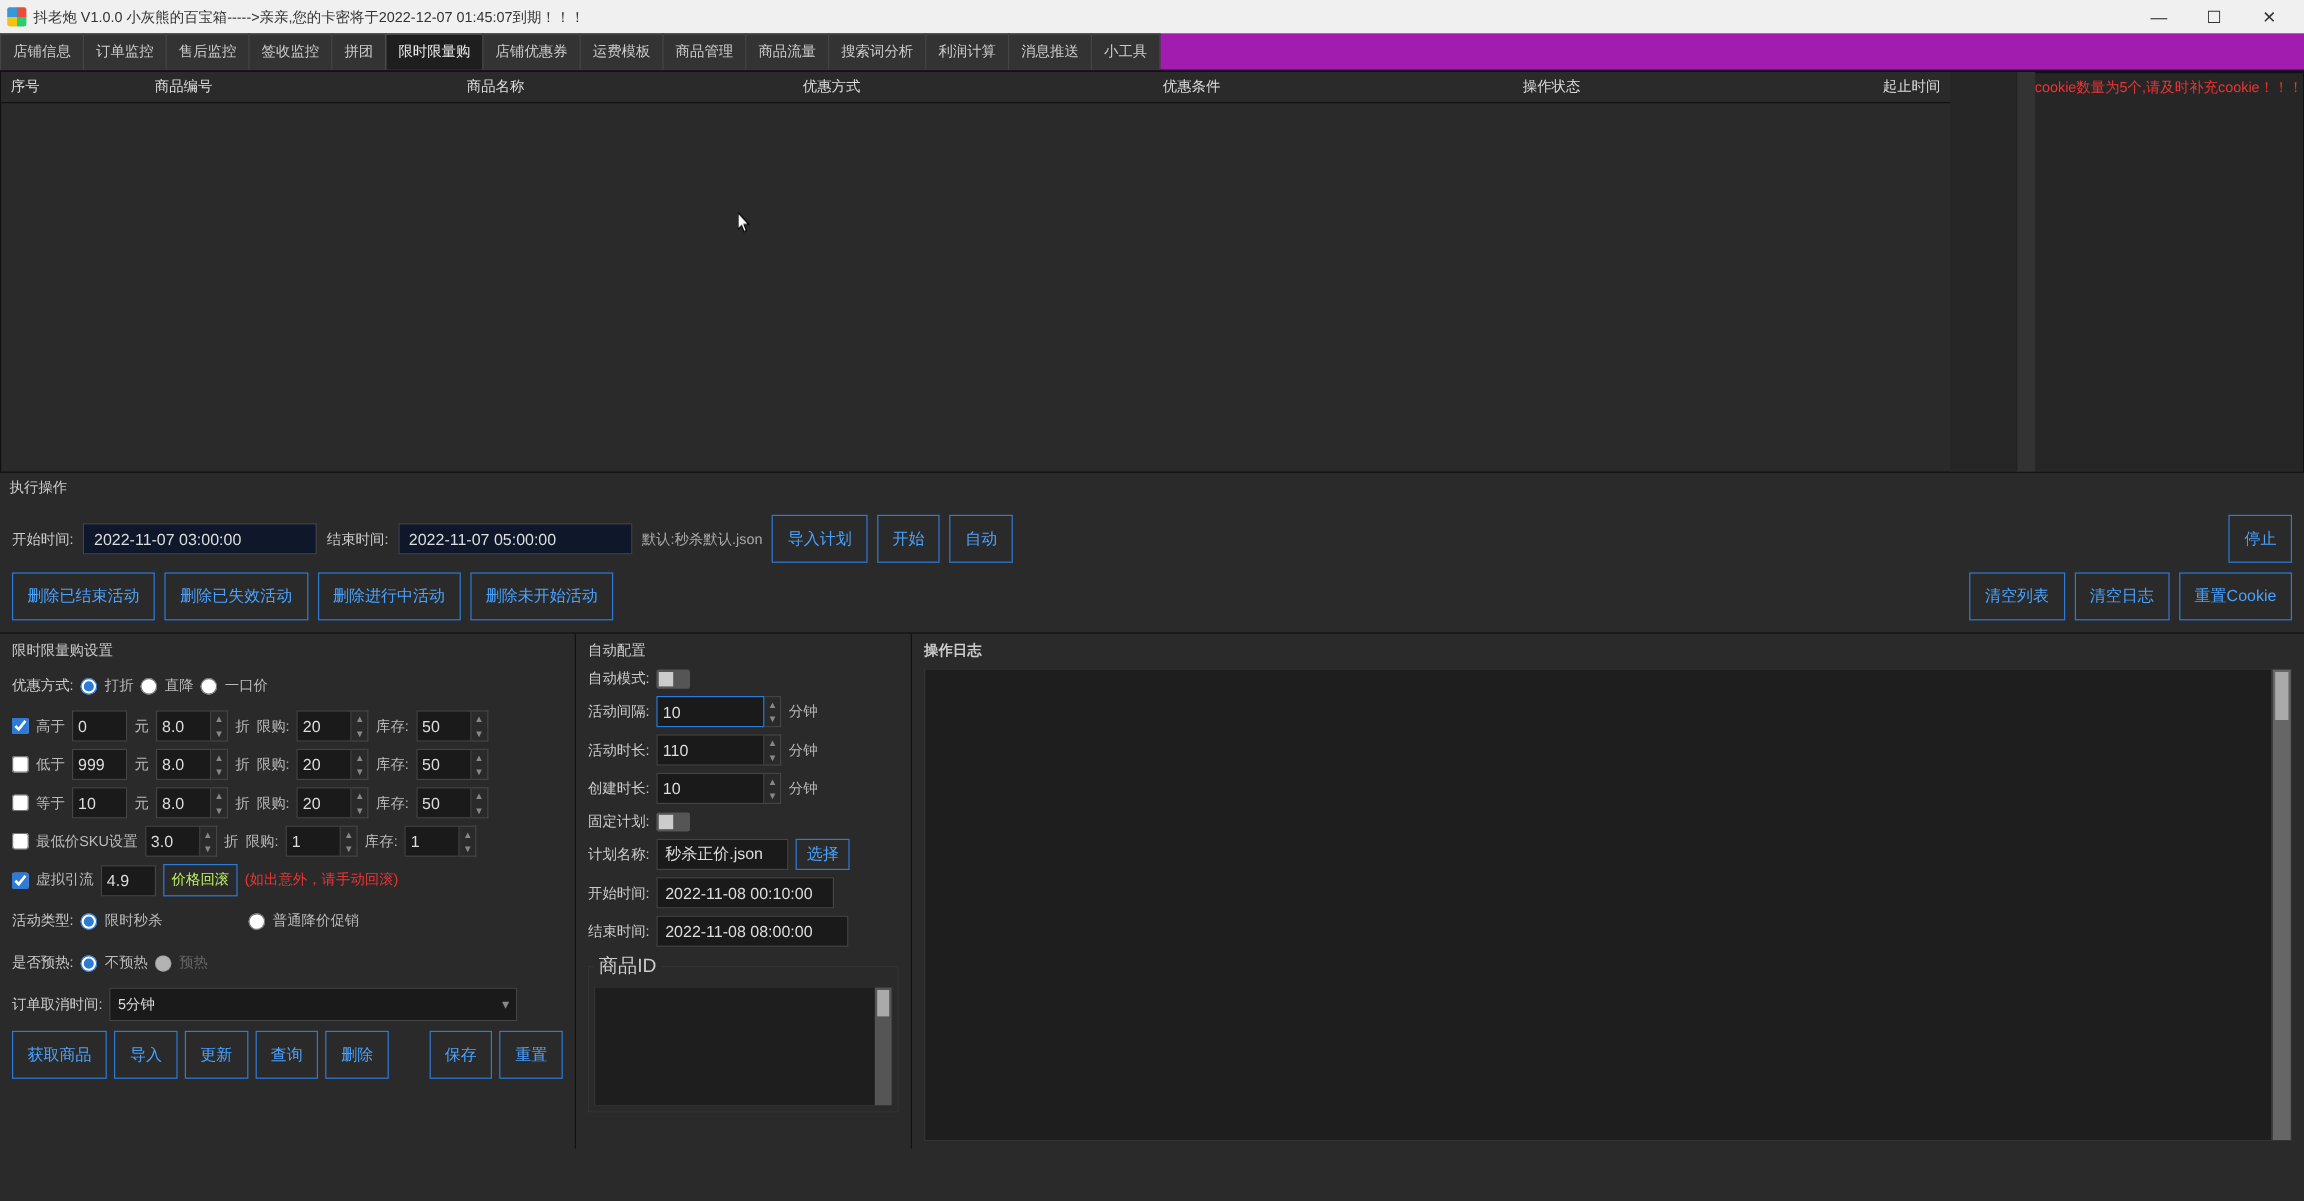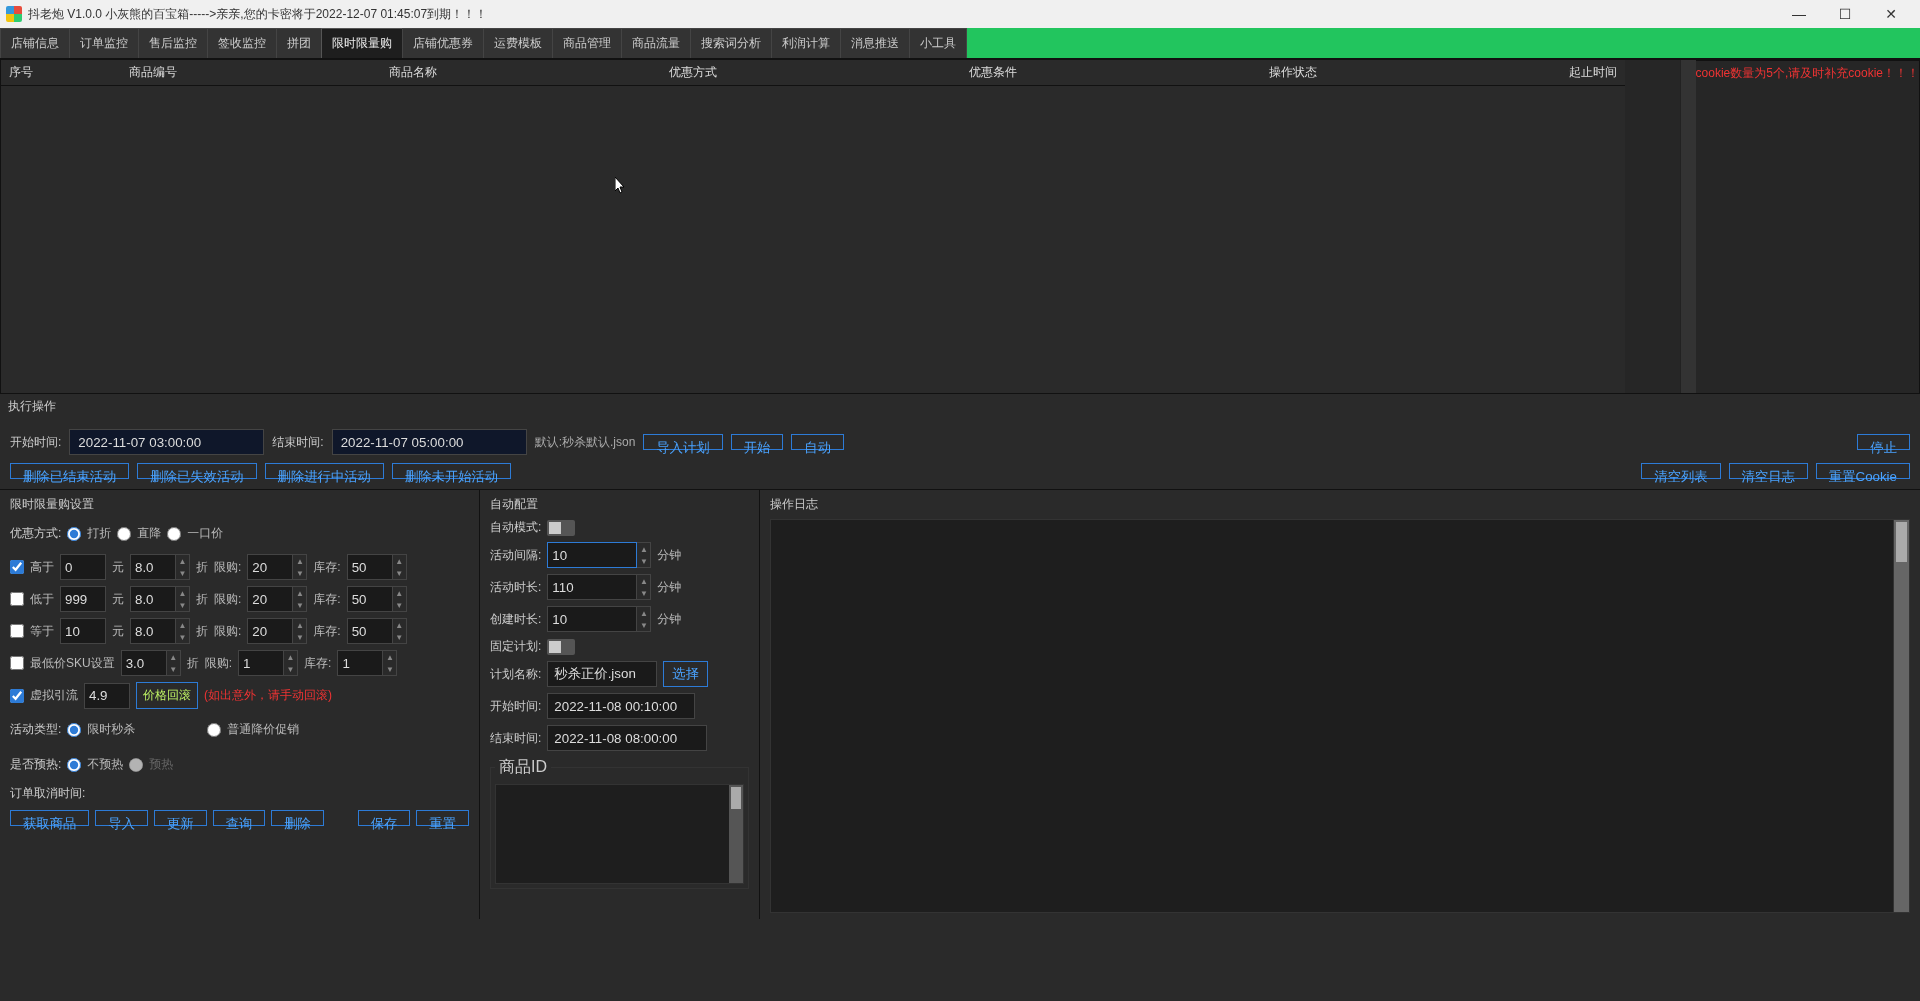--- a/index.html
+++ b/index.html
@@ -23,21 +23,21 @@
 .titlebar .app-icon {
   width: 16px; height: 16px; margin-right: 6px;
   background: conic-gradient(#e74c3c 0 25%, #2ecc71 0 50%, #f1c40f 0 75%, #3498db 0 100%);
   border-radius: 2px;
 }
 .titlebar .ttl { flex: 0 0 auto; }
 .titlebar .spacer { flex: 1; }
 .titlebar .wbtn { width: 46px; height: 28px; display:flex; align-items:center; justify-content:center; font-size:14px; color:#333; }
 .tabs {
   display: flex;
-  background: #22c55e;
+  background: #a21caf;
   border-bottom: 1px solid #111;
 }
 .tabs > div {
   padding: 6px 10px;
   border: 1px solid #444;
   border-bottom: none;
   background: #333;
   color: #ccc;
   margin-right: -1px;
   cursor: pointer;
@@ -89,31 +89,31 @@
   padding: 4px 8px;
   min-width: 150px;
   height: 26px;
 }
 .txt-muted { color: #aaa; }
 .btn {
   background: transparent;
   border: 1px solid #2d7bd6;
   color: #4aa3ff;
   padding: 4px 12px;
-  height: 16px;
+  height: 40px;
   cursor: pointer;
 }
 .lower {
   display: flex;
   border-top: 1px solid #111;
   height: 430px;
 }
 .col1 { width: 480px; padding: 6px 10px; border-right: 1px solid #111;}
 .col2 { width: 280px; padding: 6px 10px; border-right: 1px solid #111;}
-.col3 { flex: 1; padding: 6px 10px; display:flex; flex-direction:column;}
+.col3 { flex: 1; padding: 6px 10px; display:flex; flex-direction:column;font-weight:bold;}
 .section-title { color:#ccc; margin-bottom:6px; }
 .frow { display:flex; align-items:center; gap:6px; margin: 6px 0;}
 input[type=checkbox] { width:14px; height:14px; accent-color:#2d7bd6;}
 input[type=radio] { width:14px; height:14px; accent-color:#2d7bd6;}
 .num {
   background:#1a1a1a; border:1px solid #444; color:#ddd; height:26px; padding:0 4px;
 }
 .num.sm{ width:46px; }
 .num.md{ width:60px; }
 .spin { position: relative; display:inline-flex; align-items:center;}
@@ -394,20 +394,23 @@
           <input type="radio" checked="" style=""> 
           <span>不预热</span>
         </label>
       <label class="frow" style="color:#666">
           <input type="radio" disabled="" style=""> 
           <span>预热</span>
         </label>
     </div>
     <div class="frow">
       <span class="lbl">订单取消时间:</span>
+      <div class="select">
+          <span>5分钟</span>
+        </div>
     </div>
     <div class="frow" style="margin-top:8px">
       <button class="btn">获取商品</button>
       <button class="btn">导入</button>
       <button class="btn">更新</button>
       <button class="btn">查询</button>
       <button class="btn">删除</button>
       <div style="flex:1"></div>
       <button class="btn">保存</button>
       <button class="btn">重置</button>

